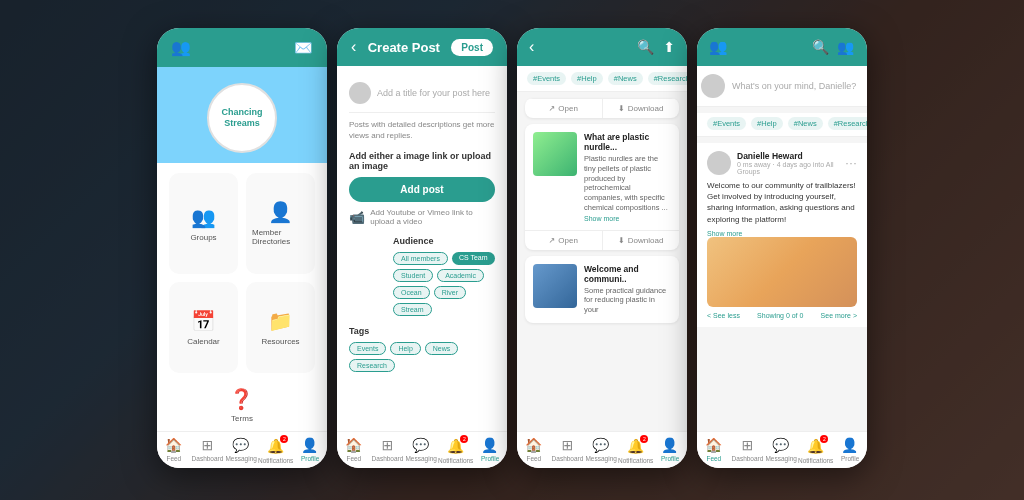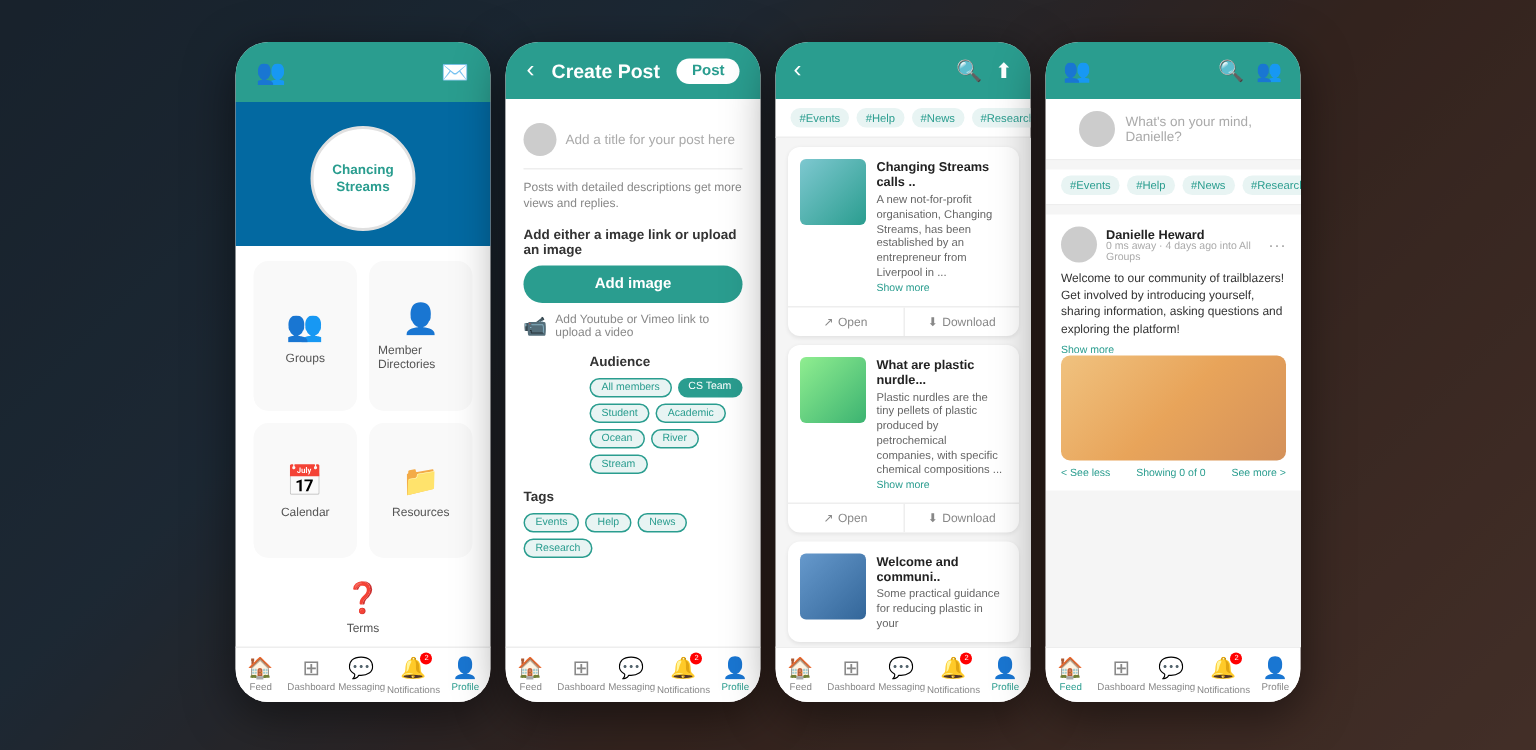--- a/index.html
+++ b/index.html
@@ -54,21 +54,21 @@
     .phone1-header {
       background: #2a9d8f;
       padding: 10px 14px;
       display: flex;
       justify-content: space-between;
       align-items: center;
       flex-shrink: 0;
     }
 
     .phone1-logo-area {
-      background: #0369a1;
+      background: #7dd3fc;
       display: flex;
       align-items: center;
       justify-content: center;
       padding: 16px 8px 10px;
       flex-shrink: 0;
     }
     .logo-circle {
       width: 70px;
       height: 70px;
       border-radius: 50%;
@@ -303,21 +303,21 @@
       align-items: center;
       flex-shrink: 0;
     }
     .phone4-body {
       flex: 1;
       overflow-y: auto;
       background: #f5f5f5;
     }
     .compose-area {
       background: #fff;
-      padding: 8px 22px;
+      padding: 8px 4px;
       display: flex;
       align-items: center;
       gap: 7px;
       border-bottom: 1px solid #eee;
       margin-bottom: 6px;
     }
     .compose-text { font-size: 9px; color: #aaa; }
     .hashtag-row2 {
       display: flex;
       gap: 5px;
@@ -483,21 +483,21 @@
     </div>
     <div class="phone2-body">
       
       <div class="title-input-area">
         <div class="avatar-small"></div>
         <span class="input-placeholder-text">Add a title for your post here</span>
       </div>
       <p class="helper-text">Posts with detailed descriptions get more views and replies.</p>
 
       <p class="section-header">Add either a image link or upload an image</p>
-      <button class="add-image-btn">Add image</button>
+      <button class="add-image-btn">Add post</button>
       <div class="video-row">
         <span class="video-icon">📹</span>
         <span class="video-text">Add Youtube or Vimeo link to upload a video</span>
       </div>
 
       <div class="audience-section">
         <p class="section-header">Audience</p>
         <div class="tags-row">
           <span class="tag-chip inactive">All members</span>
           <span class="tag-chip active">CS Team</span>
@@ -557,28 +557,20 @@
     </div>
     <div class="hashtag-row">
       <span class="hashtag-chip">#Events</span>
       <span class="hashtag-chip">#Help</span>
       <span class="hashtag-chip">#News</span>
       <span class="hashtag-chip">#Research</span>
     </div>
     <div class="feed-body">
 
       <div class="feed-card">
-        <div class="feed-card-inner">
-          <div class="feed-thumb" style="background:linear-gradient(135deg,#7ec8d0,#2a9d8f);"></div>
-          <div class="feed-content">
-            <div class="feed-title">Changing Streams calls ..</div>
-            <div class="feed-desc">A new not-for-profit organisation, Changing Streams, has been established by an entrepreneur from Liverpool in ...</div>
-            <div class="show-more">Show more</div>
-          </div>
-        </div>
         <div class="feed-actions">
           <div class="feed-action-btn">
             <span>↗</span>
             <span>Open</span>
           </div>
           <div style="width:1px;background:#eee;"></div>
           <div class="feed-action-btn">
             <span>⬇</span>
             <span>Download</span>
           </div>

